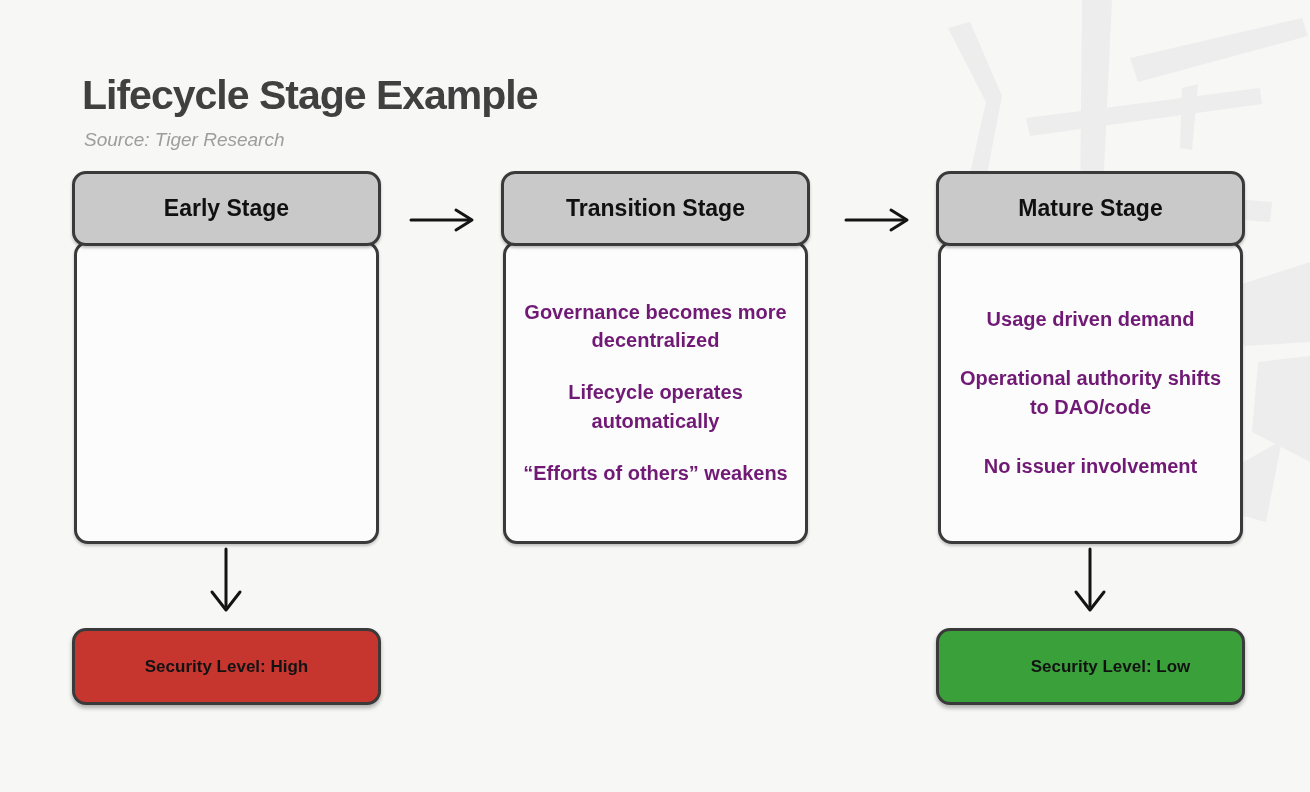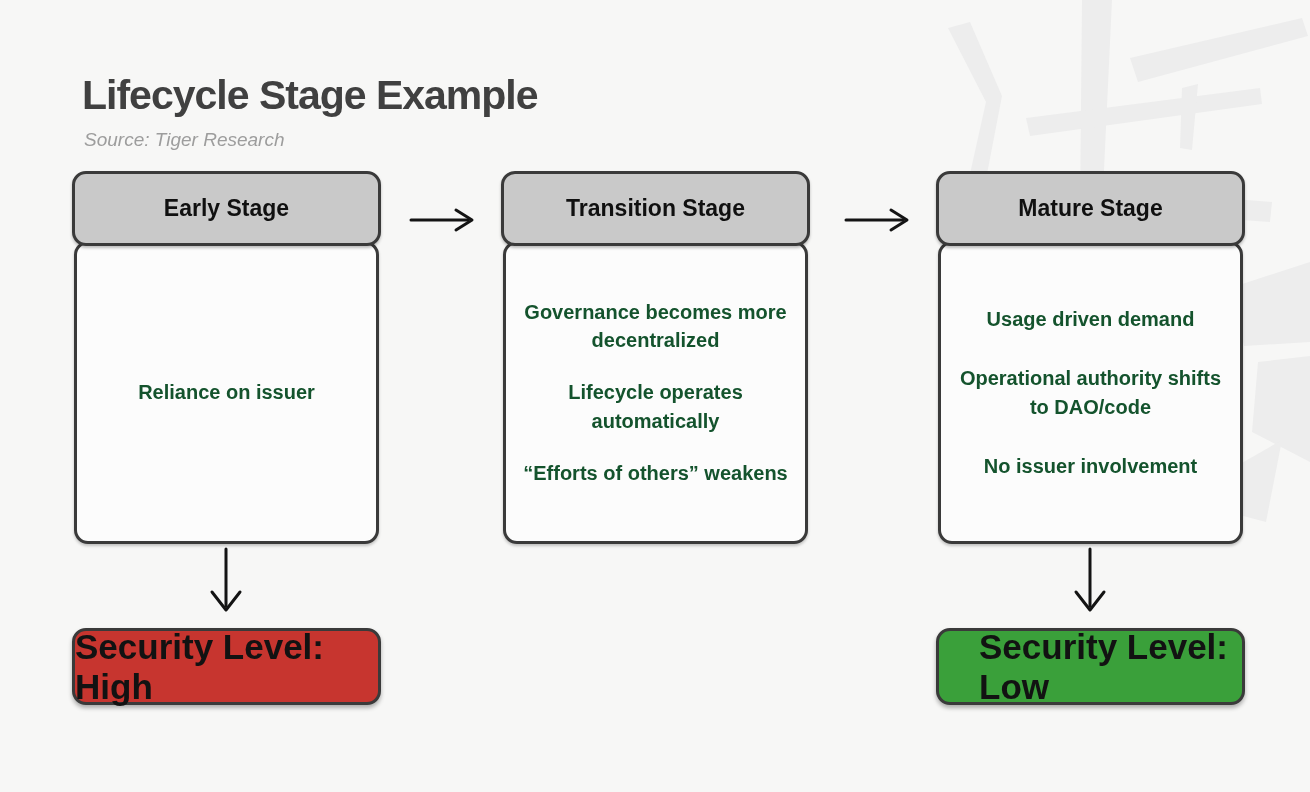--- a/index.html
+++ b/index.html
@@ -92,35 +92,35 @@
     color: #101010;
     z-index: 2;
   }
 
   .stage-item {
     margin: 0;
     text-align: center;
     font-size: 20px;
     font-weight: bold;
     line-height: 1.42;
-    color: #14532d;
+    color: #701a75;
   }
 
   .security-box {
     position: absolute;
     top: 628px;
     width: 309px;
     height: 77px;
     border: 3px solid #3a3a3a;
     border-radius: 14px;
     box-shadow: 0 3px 4px rgba(0,0,0,0.3);
     display: flex;
     align-items: center;
     justify-content: center;
-    font-size: 35px;
+    font-size: 17px;
     font-weight: bold;
     color: #121212;
     z-index: 1;
   }
   .security-box.pos-0 { left: 72px; }
   .security-box.pos-2 { left: 936px; }
 
   .arrow {
     position: absolute;
     z-index: 1;
@@ -156,21 +156,20 @@
       <polygon points="252,88 268,84 262,150 250,148"></polygon>
       <polygon points="120,380 158,356 170,420 126,448"></polygon>
     </g>
   </svg>
 
   <h1 class="page-title">Lifecycle Stage Example</h1>
   <div class="page-source">Source: Tiger Research</div>
 
   <div class="stage pos-0">
     <div class="stage-body">
-      <p class="stage-item">Reliance on issuer</p>
     </div>
     <div class="stage-header">Early Stage</div>
   </div>
 
   <div class="stage pos-1">
     <div class="stage-body">
       <p class="stage-item">Governance becomes more decentralized</p>
       <p class="stage-item">Lifecycle operates automatically</p>
       <p class="stage-item">“Efforts of others” weakens</p>
     </div>

